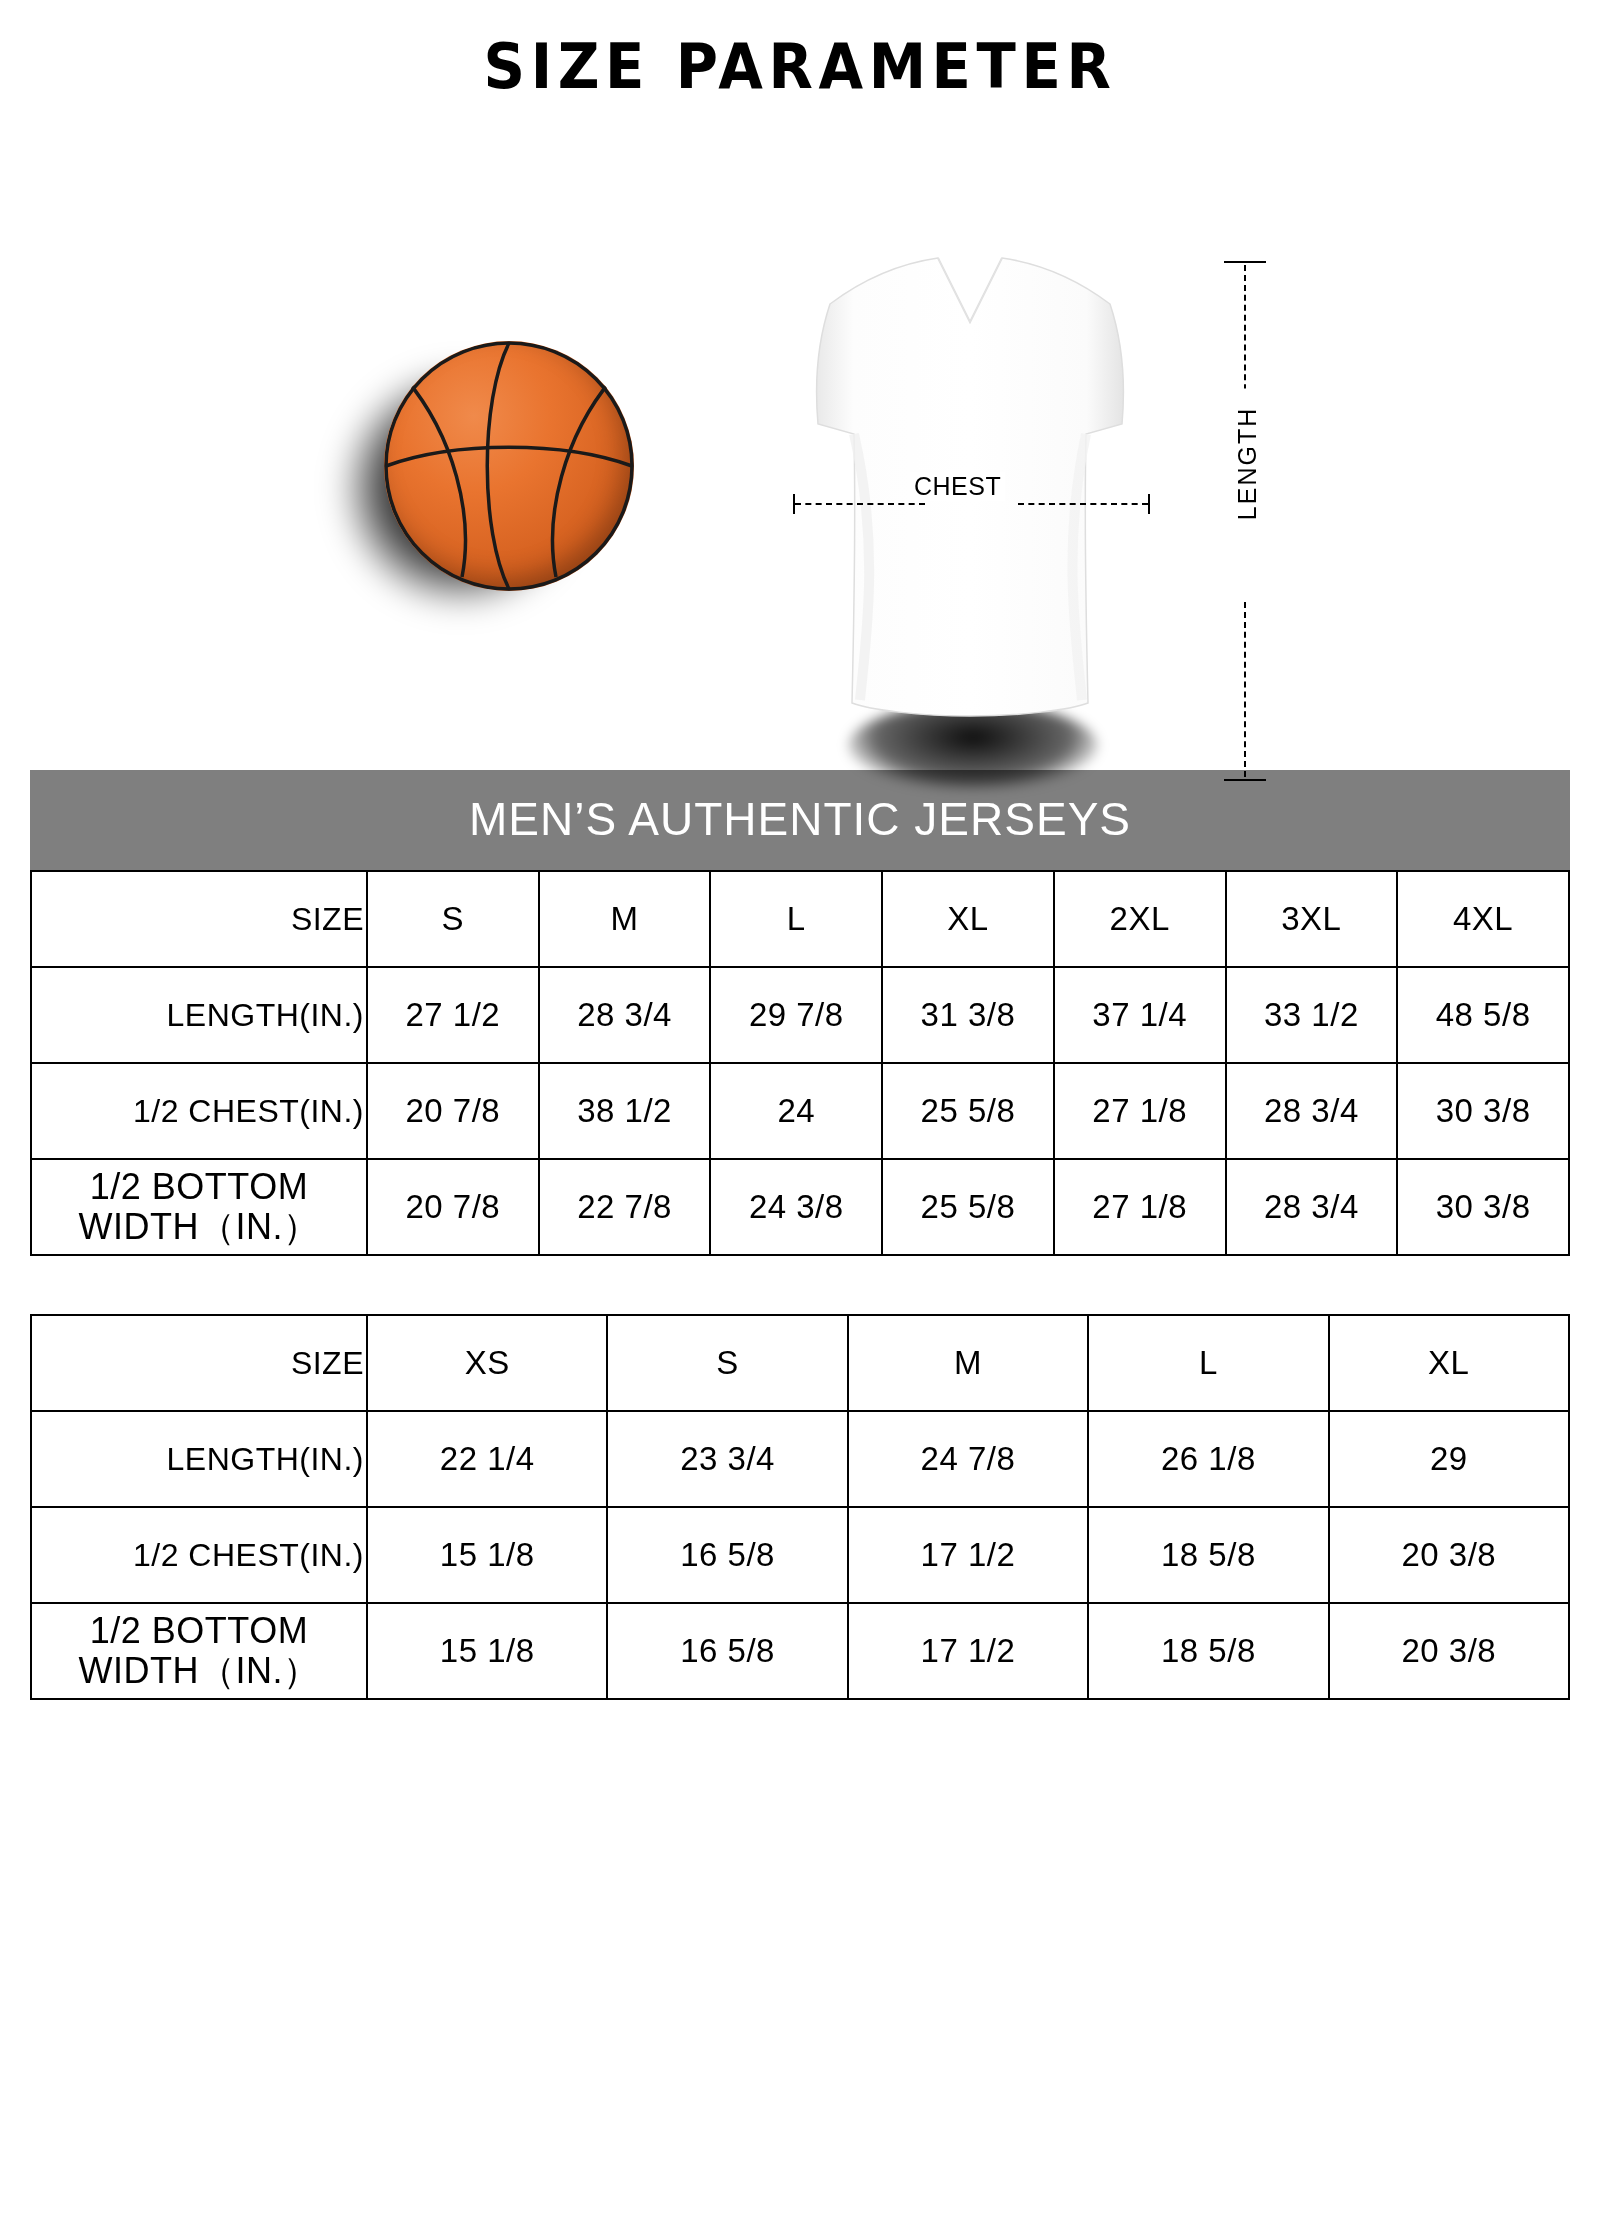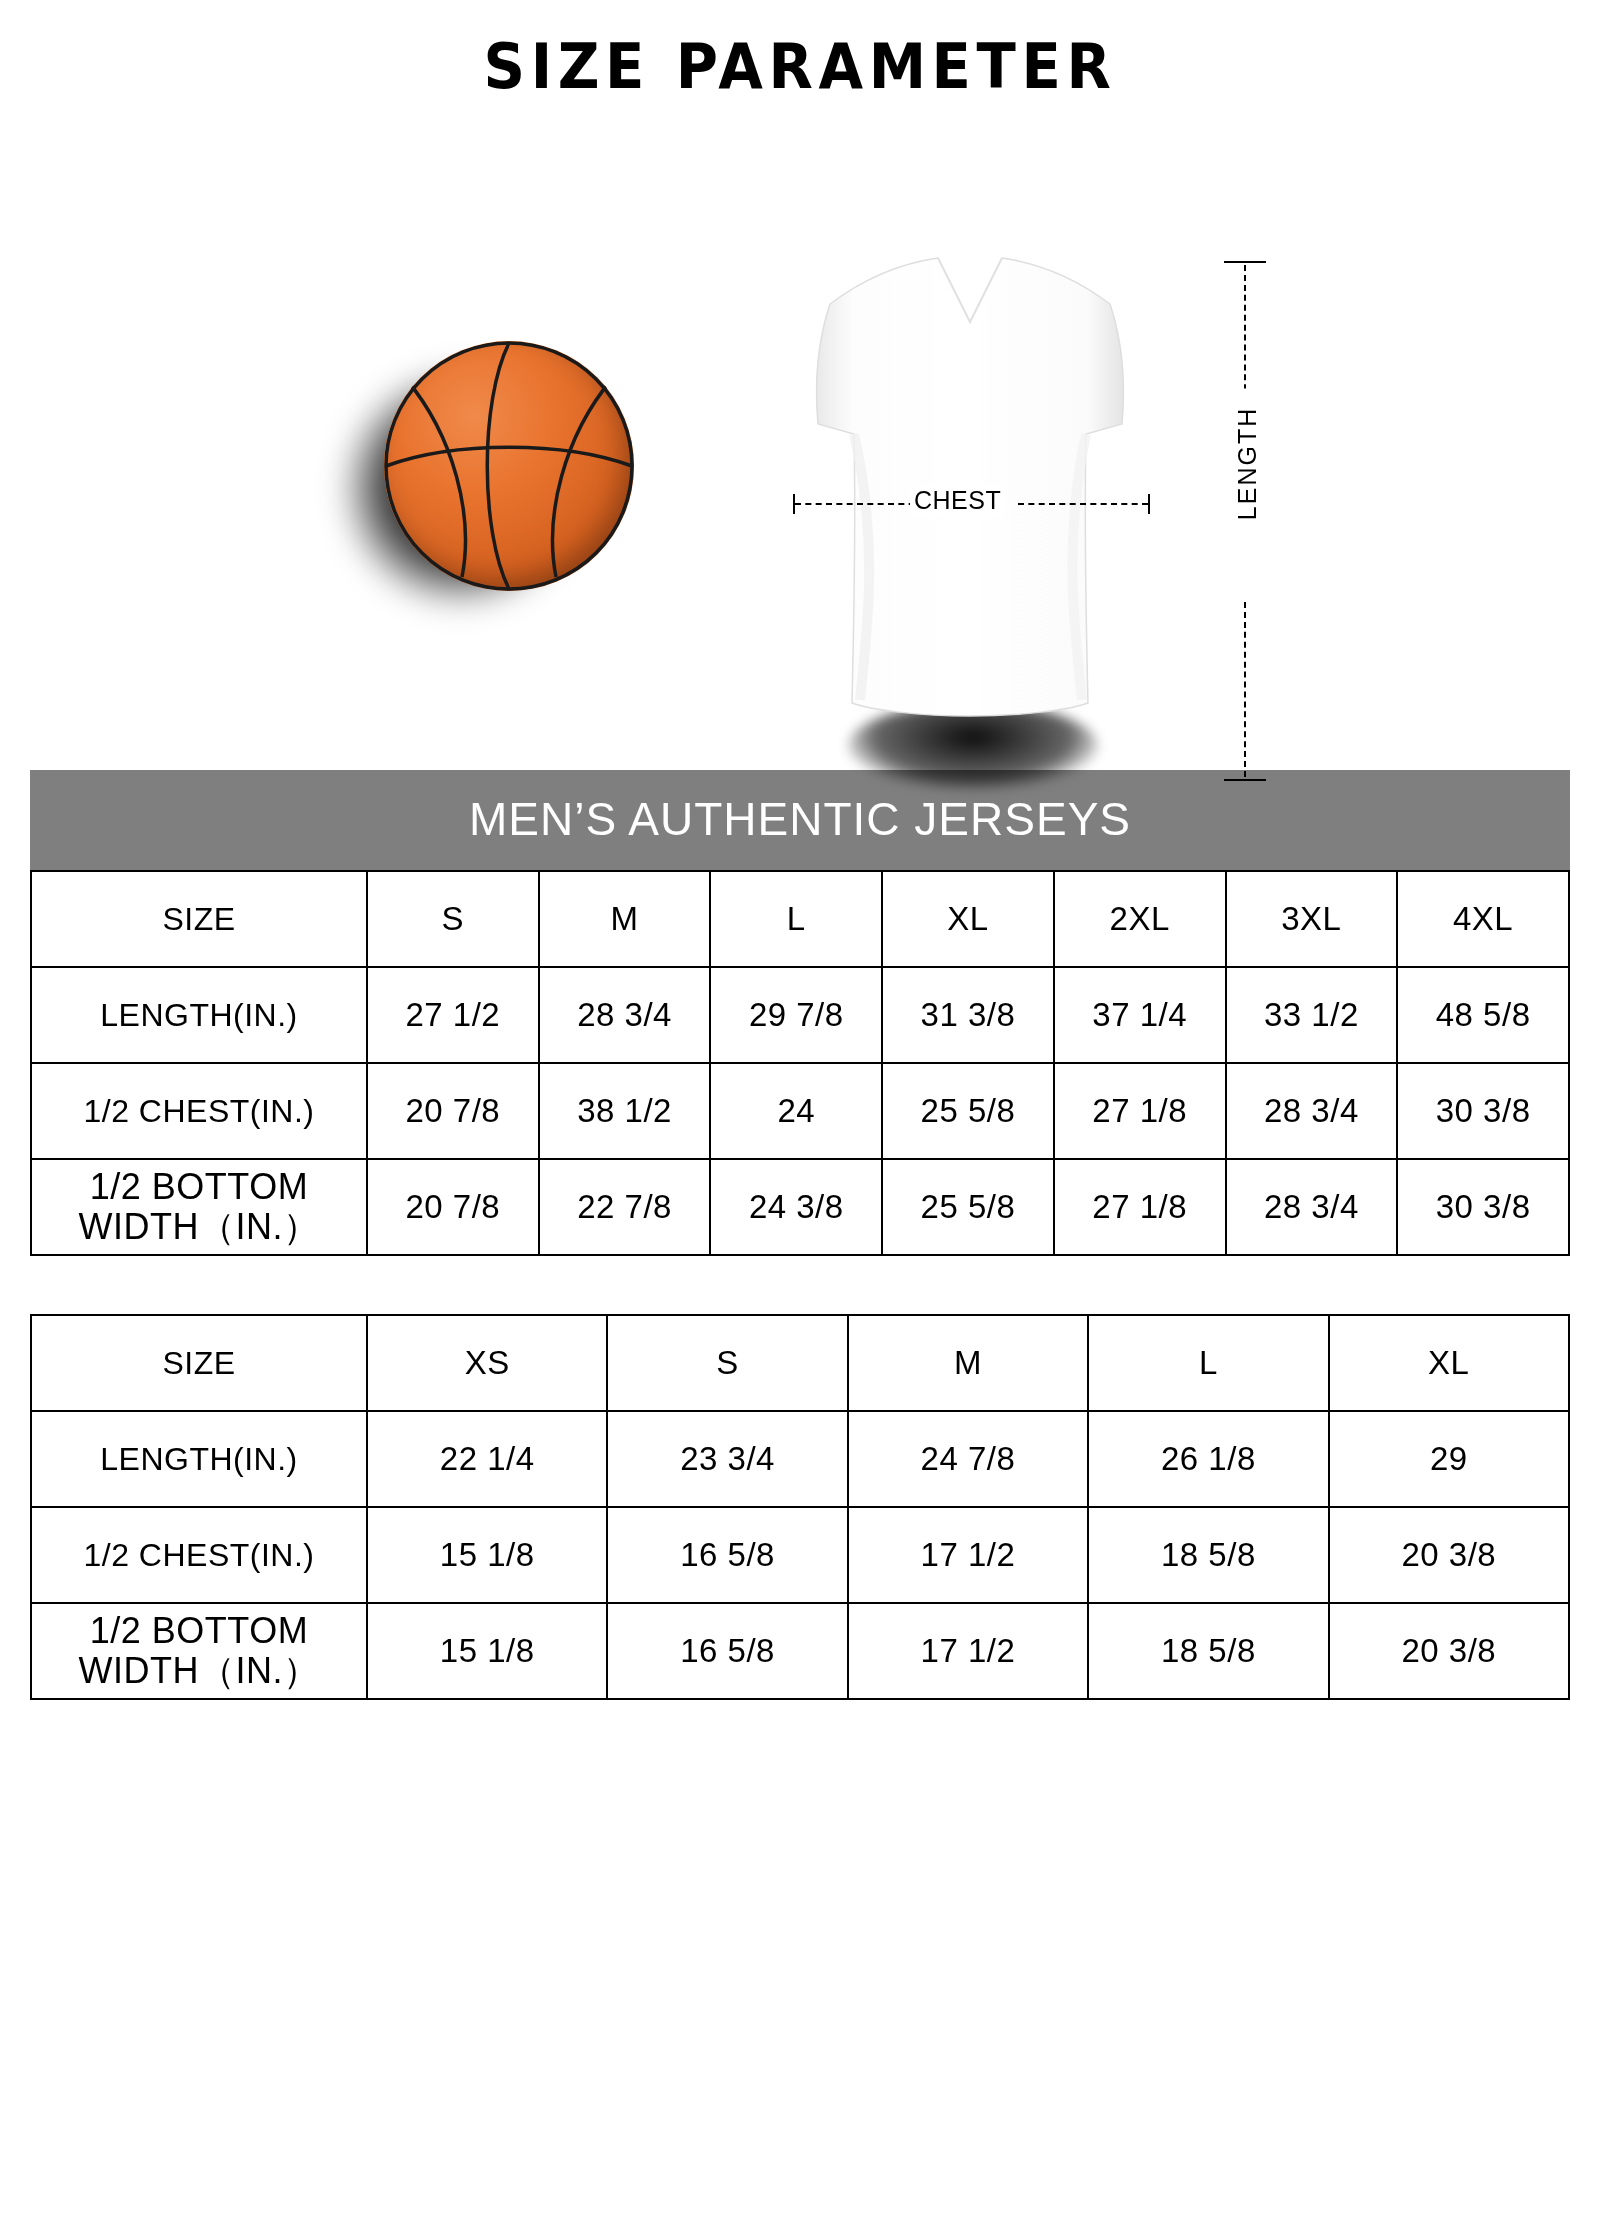--- a/index.html
+++ b/index.html
@@ -96,21 +96,21 @@
   .chest-line {
     position: absolute;
     left: 23px;
     top: 246px;
     width: 357px;
     height: 20px;
   }
   .chest-label {
     position: absolute;
     left: 140px;
-    top: 238px;
+    top: 224px;
     font-size: 25px;
     letter-spacing: 0.5px;
     background: #ffffff;
     padding: 0 4px;
     font-family: "Liberation Sans", sans-serif;
   }
   .dash-h {
     position: absolute;
     top: 9px;
     height: 0;
@@ -175,21 +175,21 @@
   }
   table td {
     border: 2px solid #000;
     text-align: center;
     font-size: 33px;
     height: 86px;
     padding: 4px 2px;
     font-family: "Liberation Sans", sans-serif;
     letter-spacing: 0.5px;
   }
-  .rowhead { font-size: 32px; }
+  .rowhead { font-size: 32px; text-align: right; }
   .two-line { line-height: 1.12; font-size: 36px; }
   .men-table td:first-child { width: 330px; }
   .boy-table td:first-child { width: 330px; }
   .spacer-60 { height: 58px; }
 </style>
 </head>
 <body>
 
 <div class="page">
 

